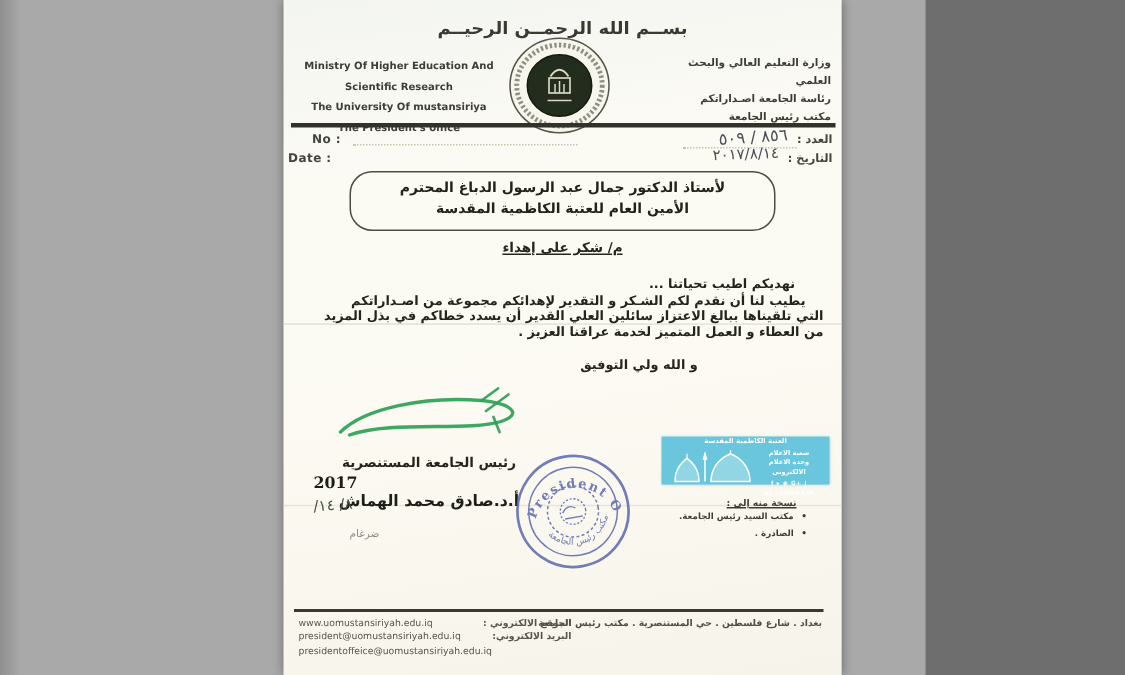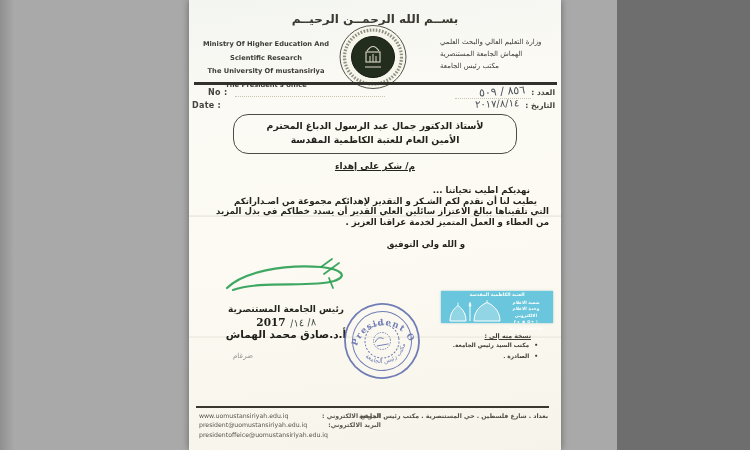--- a/index.html
+++ b/index.html
@@ -9,22 +9,22 @@
   .paper{position:absolute;left:189px;top:0;width:372px;height:450px;
          background:linear-gradient(172deg,#f3f5f1 0%,#fbfaf4 22%,#fcfaf2 55%,#f6f4ea 100%);
          box-shadow:0 0 7px rgba(0,0,0,.4);}
   .crease{position:absolute;left:0;right:0;height:2px;
           background:linear-gradient(180deg,rgba(255,255,255,.55),rgba(158,148,120,.38) 55%,rgba(255,255,255,.45));}
   .ar{direction:rtl;unicode-bidi:isolate;}
   .bismillah{position:absolute;left:86px;top:12px;width:200px;text-align:center;
              font-size:12px;font-weight:bold;color:#3a3a31;transform:scaleY(.95);}
   .head-en{position:absolute;left:6px;top:38px;width:142px;text-align:center;
            font-size:6.7px;font-weight:bold;color:#3d3d36;line-height:13.5px;}
-  .head-ar{position:absolute;right:7px;top:36px;width:114px;text-align:left;
-           font-size:7px;font-weight:normal;color:#3d3d36;line-height:12px;}
+  .head-ar{position:absolute;right:7px;top:36px;width:114px;text-align:right;
+           font-size:7px;font-weight:bold;color:#3d3d36;line-height:12px;}
   .seal{position:absolute;left:147px;top:24px;width:74px;height:66px;}
   .rule-top{position:absolute;left:5px;right:4px;top:82px;height:2.6px;background:#33312b;}
   .lbl{position:absolute;font-size:8px;font-weight:bold;color:#45443c;letter-spacing:.3px;}
   .leader{position:absolute;border-bottom:1px dotted #c9c3af;}
   .hand{font-family:"DejaVu Sans",sans-serif;color:#4a5058;}
   .ref-row{position:absolute;display:flex;align-items:flex-start;gap:6px;direction:rtl;}
   .ref-row .rlabel{font-size:7.6px;font-weight:bold;color:#45443c;padding-top:3px;}
   .addr-box{position:absolute;left:44px;top:114px;width:282px;height:34px;
             border:1.2px solid #4d4c44;border-radius:15px;text-align:center;
             font-size:9.3px;font-weight:bold;line-height:13.5px;color:#22221c;padding-top:4px;}
@@ -35,21 +35,21 @@
             font-size:8.6px;font-weight:600;color:#24241d;line-height:10.4px;}
   .body-par .indent{padding-left:0;padding-right:12px;}
   .closing{position:absolute;left:192px;top:239px;width:90px;text-align:center;
            font-size:8.6px;font-weight:bold;color:#24241d;}
   .sig-squiggle{position:absolute;left:32px;top:258px;width:142px;height:42px;}
   .sig-name{position:absolute;left:20px;top:290px;width:154px;text-align:center;
             font-size:10.5px;font-weight:bold;color:#1d1d19;margin-top:38px;}
   .sig-title{position:absolute;left:20px;top:304px;width:154px;text-align:center;
              font-size:9px;font-weight:bold;color:#25251f;}
   .sig-date{position:absolute;left:20px;top:316px;width:154px;display:flex;direction:ltr;
-            justify-content:center;align-items:baseline;gap:4px;}
+            justify-content:center;align-items:baseline;gap:4px;flex-direction:column;}
   .sig-date .year{font-family:"DejaVu Serif",serif;font-size:10.5px;font-weight:bold;color:#1d1d19;}
   .sig-date .dm{font-size:10px;color:#445144;transform:rotate(-4deg);}
   .pencil{position:absolute;left:44px;top:352px;font-size:7px;color:#8f8f88;}
   .stamp{position:absolute;left:152px;top:300px;width:82px;height:82px;opacity:.82;transform:rotate(-10deg);}
   .banner{position:absolute;left:252px;top:291px;width:112px;height:32px;background:#69c6dd;
           box-shadow:0 0 2px rgba(90,170,190,.6);}
   .banner-title{position:absolute;left:2px;top:1px;right:2px;text-align:center;color:#fff;
                 font-size:4.6px;font-weight:bold;white-space:nowrap;overflow:hidden;}
   .banner-domes{position:absolute;left:2px;top:8px;width:58px;height:23px;}
   .banner-col{position:absolute;right:2px;top:9px;width:50px;text-align:center;color:#fff;
@@ -89,21 +89,21 @@
       <ellipse cx="37" cy="33" rx="28.5" ry="27" fill="none" stroke="#6e6d5e" stroke-width="3.2" stroke-dasharray="1.6,1.5" opacity=".75"></ellipse>
       <ellipse cx="37" cy="33" rx="21.5" ry="20.5" fill="#232d1e" stroke="#141a10" stroke-width="1"></ellipse>
       <rect x="30" y="28" width="14" height="10" fill="none" stroke="#ddd9c6" stroke-width="1.1"></rect>
       <path d="M31 27 q6 -9 12 0" fill="none" stroke="#ddd9c6" stroke-width="1.2"></path>
       <path d="M34 38 v-6 m3 6 v-8 m3 8 v-6" stroke="#ddd9c6" stroke-width="1" fill="none"></path>
       <path d="M29 43 h16" stroke="#ddd9c6" stroke-width="1" fill="none"></path>
     </svg>
 
     <div class="head-ar ar">
       <div>وزارة التعليم العالي والبحث العلمي</div>
-      <div>الهماش الجامعة المستنصرية</div>
+      <div>رئاسة الجامعة اصـداراتكم</div>
       <div>مكتب رئيس الجامعة</div>
     </div>
 
     <div class="rule-top"></div>
 
     <div class="lbl" style="left:19px;top:88px">No :</div>
     <div class="leader" style="left:46px;top:96px;width:150px"></div>
     <div class="lbl" style="left:3px;top:101px">Date :</div>
 
     <div class="ref-row" style="right:6px;top:85px">

